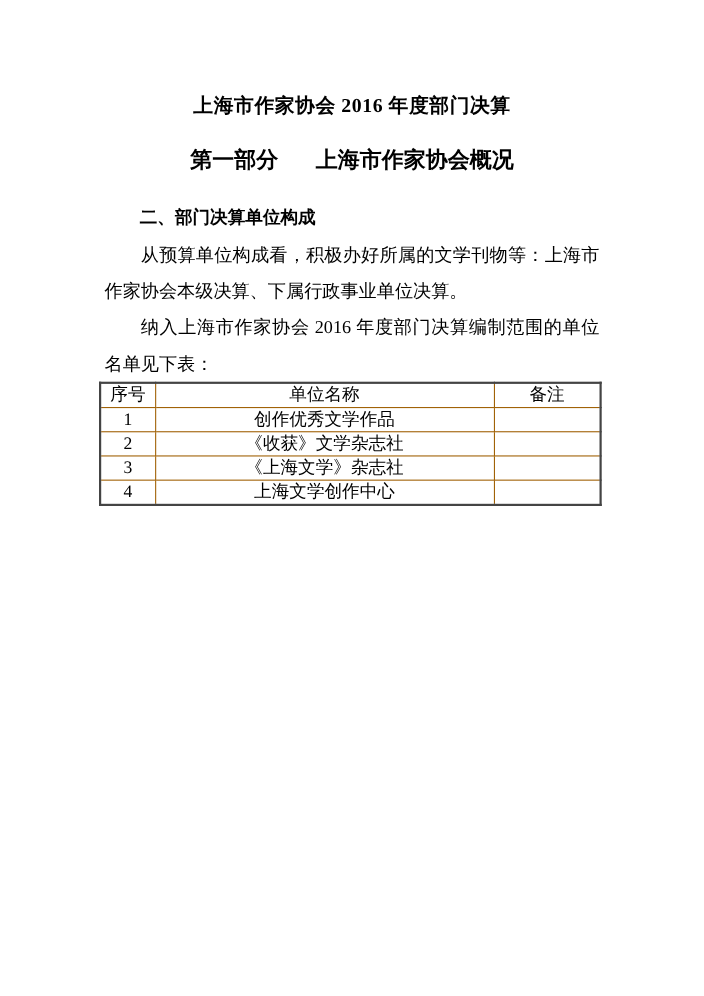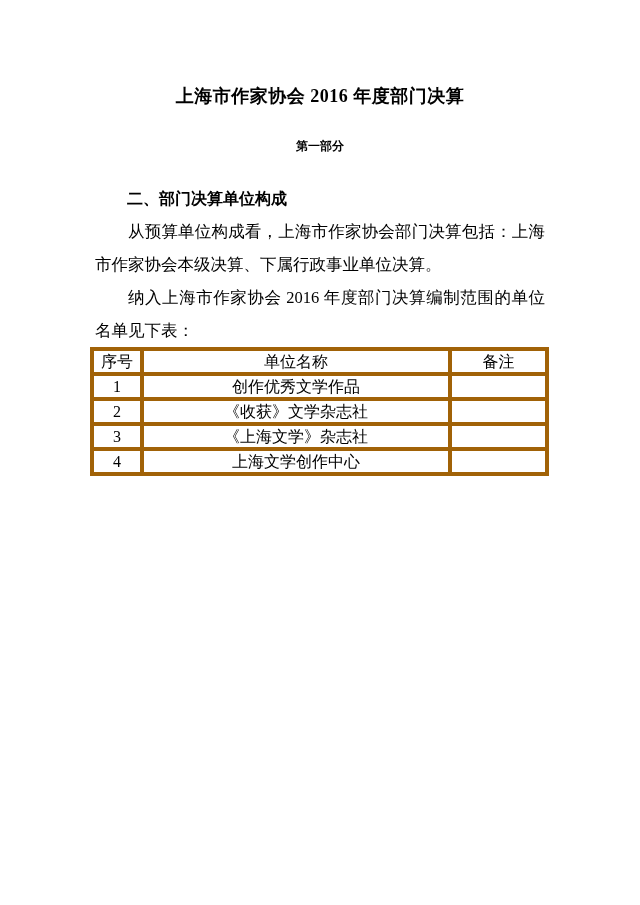--- a/index.html
+++ b/index.html
@@ -20,21 +20,21 @@
     line-height: 22px;
     font-weight: 700;
     letter-spacing: 0.5px;
     font-family: "Liberation Serif", "DejaVu Serif", serif;
   }
   .part-heading {
     margin-top: 28px;
     display: flex;
     justify-content: center;
     gap: 34px;
-    font-size: 12px;
+    font-size: 20px;
     line-height: 22px;
     font-weight: 700;
     font-family: "Liberation Sans", "DejaVu Sans", sans-serif;
   }
   .content {
     margin: 25px 95px 0 95px;
     width: 450px;
     font-size: 16.5px;
     line-height: 33px;
     text-align: justify;
@@ -56,21 +56,21 @@
   table.units {
     margin: 0 0 0 90px;
     width: 455px;
     border-collapse: collapse;
     table-layout: fixed;
     border: 2px solid #444444;
     font-size: 16px;
     font-family: "Liberation Serif", "DejaVu Serif", serif;
   }
   table.units th, table.units td {
-    border: 4px solid #a16207;
+    border: 1px solid #a16207;
     height: 21px;
     line-height: 21px;
     padding: 0;
     text-align: center;
     font-weight: 400;
     overflow: hidden;
     white-space: nowrap;
   }
   .col-no   { width: 50px; }
   .col-name { width: 308px; }
@@ -78,26 +78,27 @@
 </style>
 </head>
 <body>
 
 <div class="page">
 
   <h1 class="doc-title">上海市作家协会 2016 年度部门决算</h1>
 
   <div class="part-heading">
     <span>第一部分</span>
+    <span>上海市作家协会概况</span>
   </div>
 
   <div class="content">
 
     <h2>二、部门决算单位构成</h2>
-    <p>从预算单位构成看，上海市作家协会部门决算包括：上海市作家协会本级决算、下属行政事业单位决算。</p>
+    <p>从预算单位构成看，积极办好所属的文学刊物等：上海市作家协会本级决算、下属行政事业单位决算。</p>
     <p>纳入上海市作家协会 2016 年度部门决算编制范围的单位名单见下表：</p>
   </div>
 
   <table class="units">
     <colgroup>
       <col class="col-no">
       <col class="col-name">
       <col class="col-note">
     </colgroup>
     <thead>

